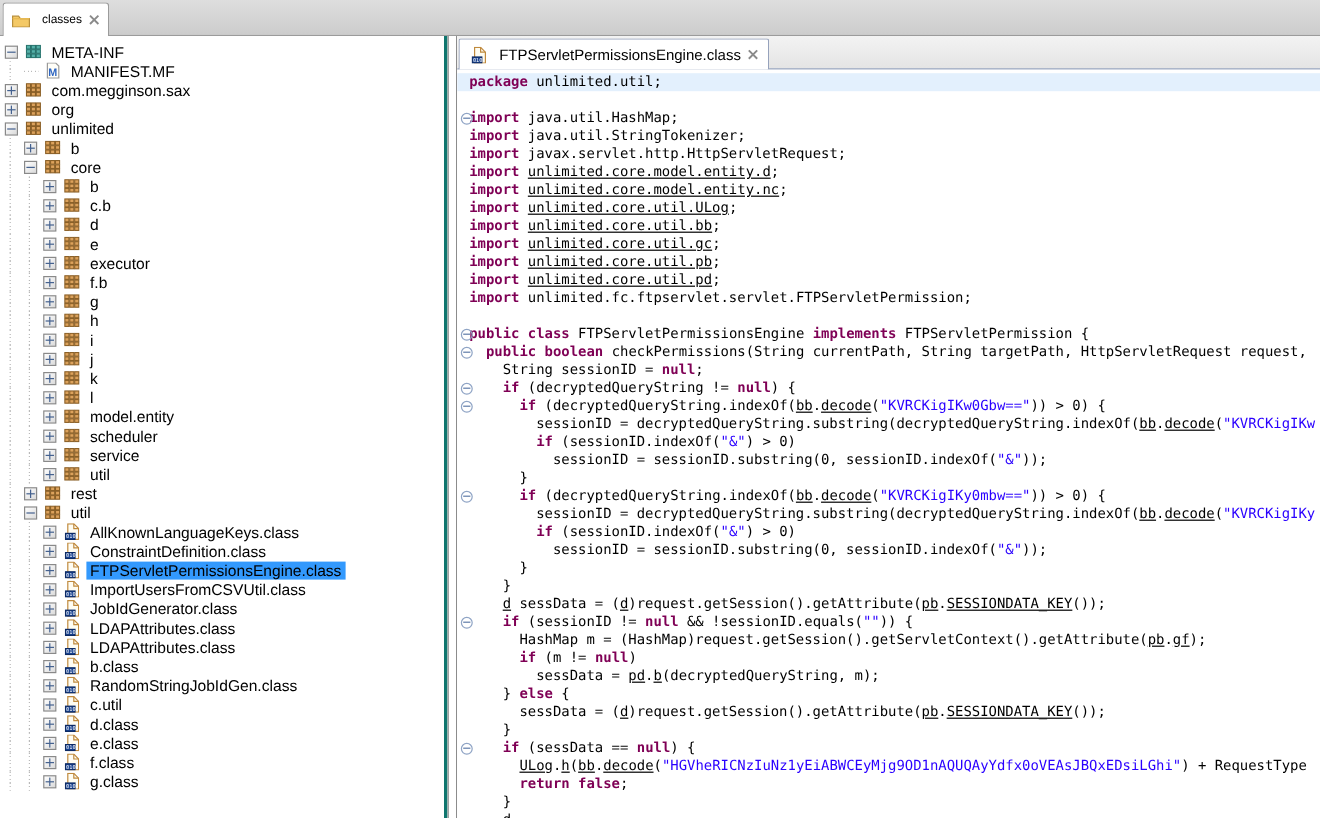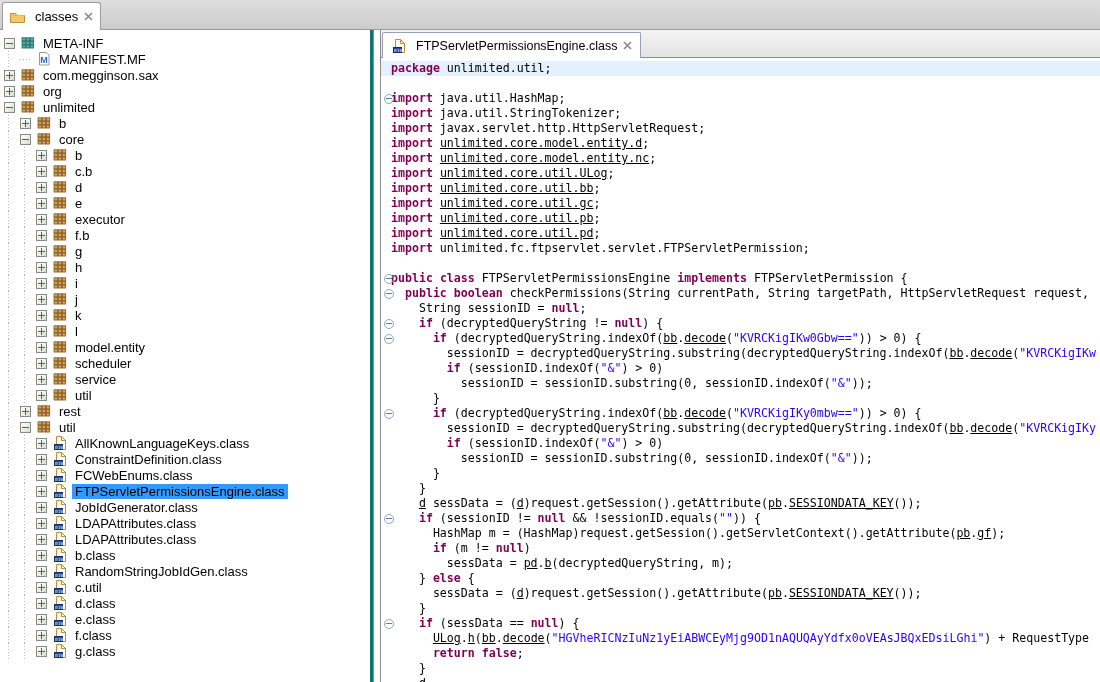--- a/index.html
+++ b/index.html
@@ -9,21 +9,21 @@
     -webkit-font-smoothing:none;
   }
   
   .top-strip{
     height:29px;background:linear-gradient(#dedede,#cccccc);
     border-bottom:1px solid #9b9b9b;display:flex;align-items:flex-end;
   }
   .main-tab{
     height:27px;background:#fff;border:1px solid #9b9b9b;border-bottom:none;
     border-radius:3px 3px 0 0;margin-left:2px;margin-bottom:-1px;z-index:3;
-    display:flex;align-items:center;gap:5px;padding:0 7px;font-size:13px;color:#000;
+    display:flex;align-items:center;gap:5px;padding:0 7px;font-size:10px;color:#000;
     position:relative;
     text-align:center;
   }
   .close-x{display:inline-flex;width:10px;height:10px;align-items:center;justify-content:center;}
   
   .main{display:flex;height:652px;}
   .tree-panel{
     width:370px;flex:none;background:#fff;border-right:3px solid #0f766e;
     overflow:hidden;padding-top:5px;
   }
@@ -581,35 +581,35 @@
         <span class="guide"></span>
         <span class="expander plus"></span>
         <span class="tree-icon">
           <svg width="12" height="14" viewBox="0 0 12 14">
       <path d="M2.5 0.5 h5 l4 4 v9 h-9 z" fill="#fffdf2" stroke="#c08a3e"></path>
       <path d="M7.5 0.5 v4 h4" fill="none" stroke="#c08a3e"></path>
       <rect x="0.5" y="8.5" width="8" height="5" fill="#17418f" stroke="#0d2a63"></rect>
       <text x="1.1" y="12.5" font-size="4.4" fill="#ffffff" font-family="DejaVu Sans Mono, monospace">010</text>
           </svg>
         </span>
-        <span class="tree-label">FCWebEnums.class</span>
-      </div>
-      <div class="tree-row">
-        <span class="guide"></span>
-        <span class="guide"></span>
-        <span class="expander plus"></span>
-        <span class="tree-icon">
-          <svg width="12" height="14" viewBox="0 0 12 14">
-      <path d="M2.5 0.5 h5 l4 4 v9 h-9 z" fill="#fffdf2" stroke="#c08a3e"></path>
-      <path d="M7.5 0.5 v4 h4" fill="none" stroke="#c08a3e"></path>
-      <rect x="0.5" y="8.5" width="8" height="5" fill="#17418f" stroke="#0d2a63"></rect>
-      <text x="1.1" y="12.5" font-size="4.4" fill="#ffffff" font-family="DejaVu Sans Mono, monospace">010</text>
-          </svg>
-        </span>
         <span class="tree-label selected">FTPServletPermissionsEngine.class</span>
+      </div>
+      <div class="tree-row">
+        <span class="guide"></span>
+        <span class="guide"></span>
+        <span class="expander plus"></span>
+        <span class="tree-icon">
+          <svg width="12" height="14" viewBox="0 0 12 14">
+      <path d="M2.5 0.5 h5 l4 4 v9 h-9 z" fill="#fffdf2" stroke="#c08a3e"></path>
+      <path d="M7.5 0.5 v4 h4" fill="none" stroke="#c08a3e"></path>
+      <rect x="0.5" y="8.5" width="8" height="5" fill="#17418f" stroke="#0d2a63"></rect>
+      <text x="1.1" y="12.5" font-size="4.4" fill="#ffffff" font-family="DejaVu Sans Mono, monospace">010</text>
+          </svg>
+        </span>
+        <span class="tree-label">ImportUsersFromCSVUtil.class</span>
       </div>
       <div class="tree-row">
         <span class="guide"></span>
         <span class="guide"></span>
         <span class="expander plus"></span>
         <span class="tree-icon">
           <svg width="12" height="14" viewBox="0 0 12 14">
       <path d="M2.5 0.5 h5 l4 4 v9 h-9 z" fill="#fffdf2" stroke="#c08a3e"></path>
       <path d="M7.5 0.5 v4 h4" fill="none" stroke="#c08a3e"></path>
       <rect x="0.5" y="8.5" width="8" height="5" fill="#17418f" stroke="#0d2a63"></rect>

